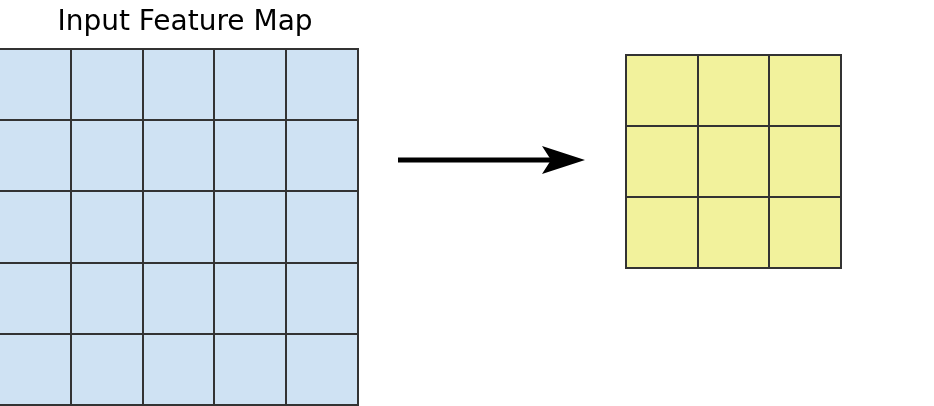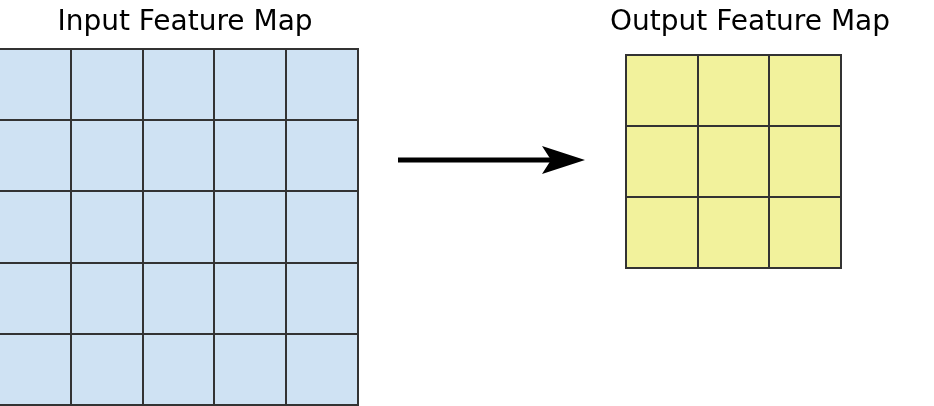--- a/index.html
+++ b/index.html
@@ -122,21 +122,20 @@
     <div class="cell"></div>
     <div class="cell"></div>
     <div class="cell"></div>
   </div>
 
   <svg id="arrow" viewBox="0 0 200 46">
     <line x1="6" y1="22" x2="178" y2="22" stroke="#000000" stroke-width="5"></line>
     <path d="M 150 8 L 193 22 L 150 36 L 159 22 Z" fill="#000000"></path>
   </svg>
 
-  <div class="title" id="output-title">Output Feature Map</div>
 
   <div class="grid" id="output-grid">
     <div class="cell"></div>
     <div class="cell"></div>
     <div class="cell"></div>
     <div class="cell"></div>
     <div class="cell"></div>
     <div class="cell"></div>
     <div class="cell"></div>
     <div class="cell"></div>

